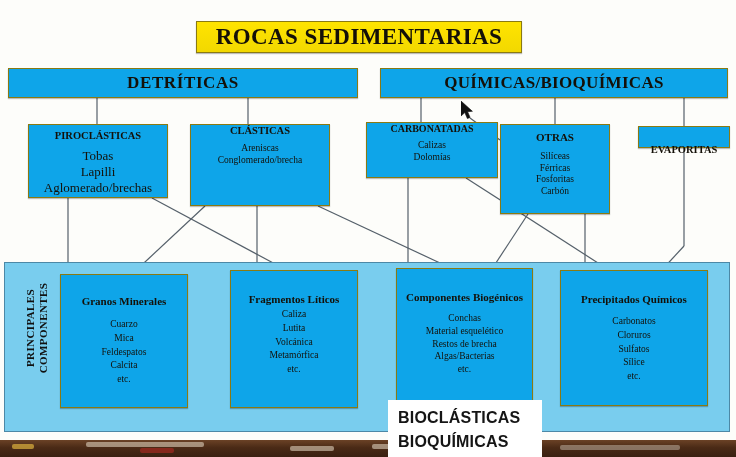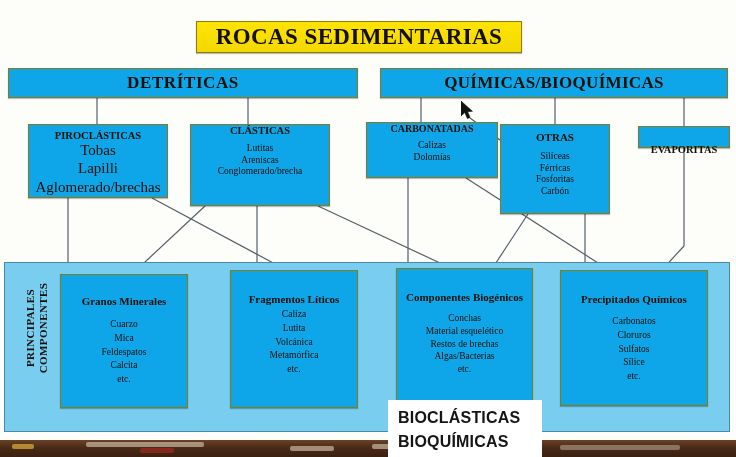--- a/index.html
+++ b/index.html
@@ -73,21 +73,21 @@
   #detriticas{left:8px;top:68px;width:350px;height:30px;
     display:flex;align-items:center;justify-content:center;}
   #detriticas .hd{font-size:17px;letter-spacing:.6px;}
   #quimicas{left:380px;top:68px;width:348px;height:30px;
     display:flex;align-items:center;justify-content:center;}
   #quimicas .hd{font-size:17px;letter-spacing:.3px;}
 
   
   #piroclasticas{left:28px;top:124px;width:140px;height:74px;padding-top:5px;}
   #piroclasticas .hd{font-size:10.5px;}
-  #piroclasticas .items{font-size:15px;}
+  #piroclasticas .items{font-size:13px;margin-top:7px;}
 
   #clasticas{left:190px;top:124px;width:140px;height:82px;}
   #clasticas .hd{font-size:10.5px;}
   #clasticas .items{font-size:9.5px;margin-top:7px;}
 
   #carbonatadas{left:366px;top:122px;width:132px;height:56px;}
   #carbonatadas .hd{font-size:10px;}
   #carbonatadas .items{font-size:9.5px;margin-top:6px;}
 
   #otras{left:500px;top:124px;width:110px;height:90px;padding-top:6px;}
@@ -205,21 +205,20 @@
     <span class="items">
       <span>Tobas</span>
       <span>Lapilli</span>
       <span>Aglomerado/brechas</span>
     </span>
   </div>
 
   <div class="ybox" id="clasticas">
     <span class="hd">CLÁSTICAS</span>
     <span class="items">
-      <span>Lutitas</span>
       <span>Areniscas</span>
       <span>Conglomerado/brecha</span>
     </span>
   </div>
 
   <div class="ybox" id="carbonatadas">
     <span class="hd">CARBONATADAS</span>
     <span class="items">
       <span>Calizas</span>
       <span>Dolomías</span>
@@ -260,21 +259,21 @@
       <span>Metamórfica</span>
       <span>etc.</span>
     </span>
   </div>
 
   <div class="ybox" id="biogenicos">
     <span class="hd">Componentes Biogénicos</span>
     <span class="items">
       <span>Conchas</span>
       <span>Material esquelético</span>
-      <span>Restos de brechas</span>
+      <span>Restos de brecha</span>
       <span>Algas/Bacterias</span>
       <span>etc.</span>
     </span>
   </div>
 
   <div class="ybox" id="precipitados">
     <span class="hd">Precipitados Químicos</span>
     <span class="items">
       <span>Carbonatos</span>
       <span>Cloruros</span>

